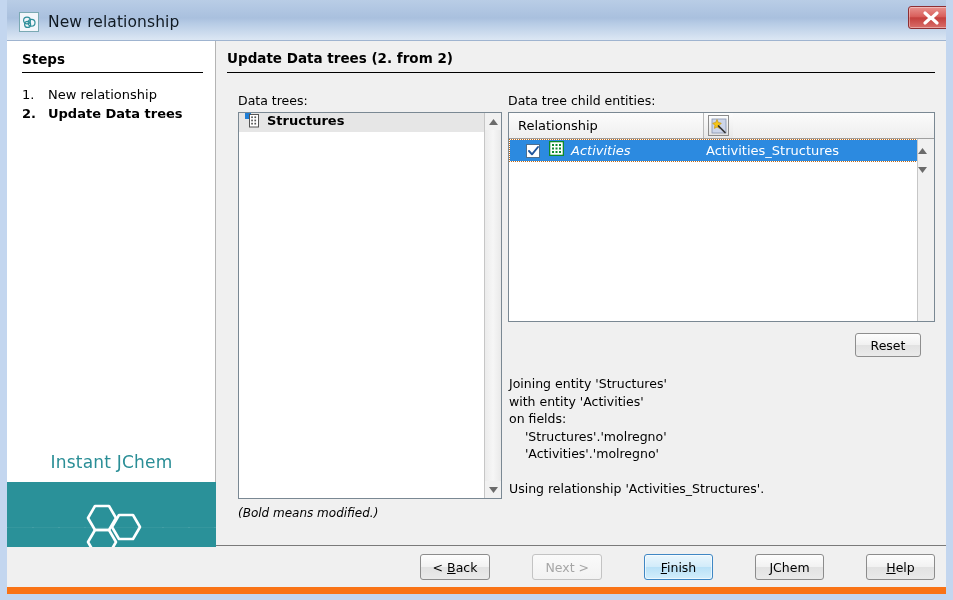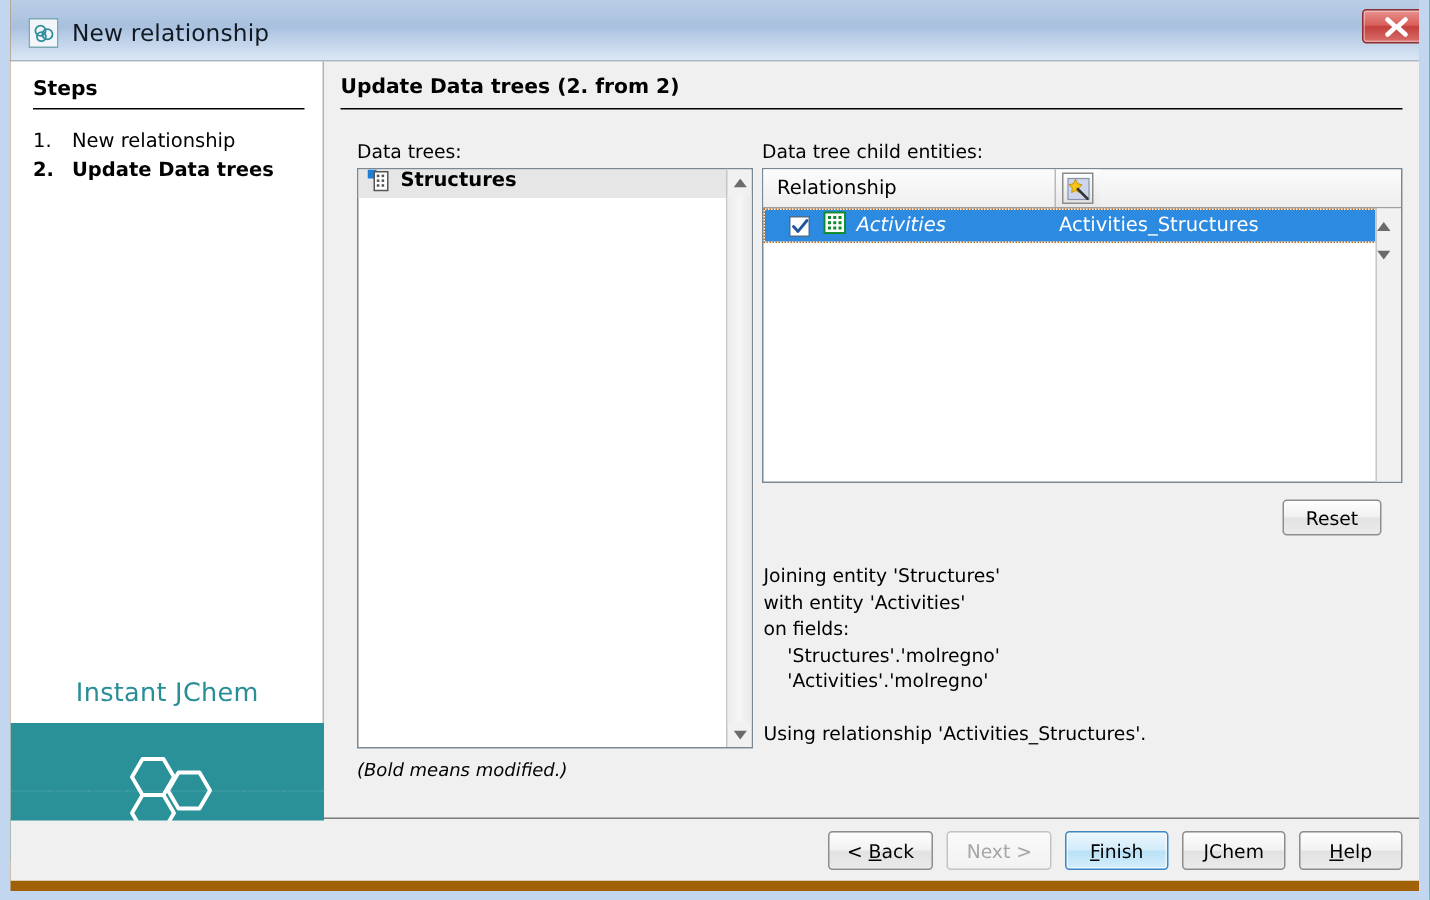--- a/index.html
+++ b/index.html
@@ -8,21 +8,21 @@
     width: 953px; height: 600px;
     background: #d9e4f2;
     font-family: "DejaVu Sans", "Liberation Sans", sans-serif;
     overflow: hidden;
   }
 
   #window {
     position: absolute;
     left: 0; top: 0;
     width: 953px; height: 600px;
-    background: #a16207;
+    background: #f97316;
     border: 7px solid #c3d6ef;
     border-top: 0;
     border-bottom: 6px solid #c3d6ef;
     outline: 1px solid #2b9aa8;
     overflow: hidden;
   }
 
   
   #titlebar {
     position: absolute; left: 0; top: 0;
@@ -295,20 +295,21 @@
     min-width: 69px;
     padding: 0 12px;
     border: 1px solid #8c8c8c;
     border-radius: 3px;
     background: linear-gradient(to bottom, #fdfdfd, #f2f2f2 48%, #e2e2e2 52%, #eaeaea);
     font-size: 12.5px;
     color: #000;
     display: flex; align-items: center; justify-content: center;
     cursor: pointer;
     white-space: nowrap;
+    margin-left: 33px;
   }
   .btn.disabled {
     color: #a6a6a6;
     border-color: #c3c3c3;
     background: linear-gradient(to bottom, #fafafa, #f2f2f2);
     cursor: default;
   }
   .btn.default {
     border-color: #3f87c4;
     background: linear-gradient(to bottom, #eaf6fd, #d3ecfa 48%, #b9e1f7 52%, #d3eefb);

